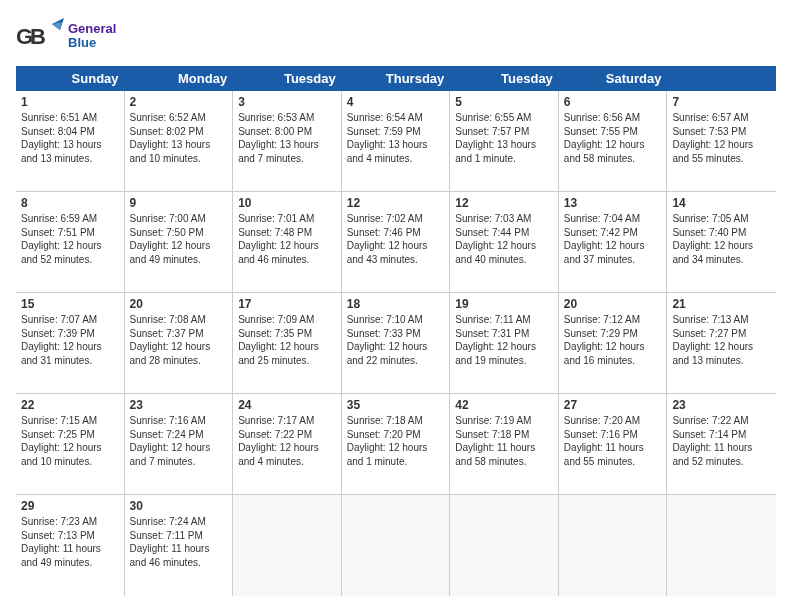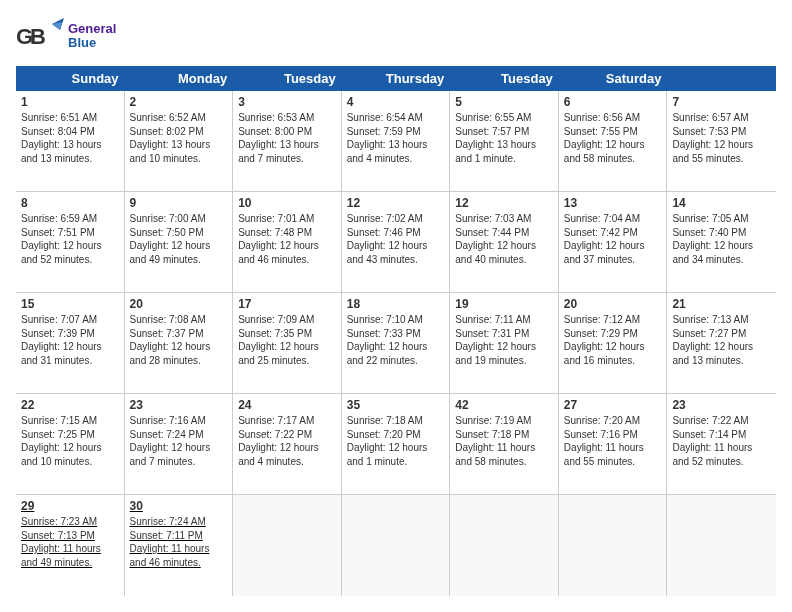--- a/index.html
+++ b/index.html
@@ -67,21 +67,20 @@
       display: grid;
       grid-template-rows: repeat(5, 1fr);
     }
     .cal-row {
       display: grid;
       grid-template-columns: repeat(7, 1fr);
       border-bottom: 1px solid #ccc;
     }
     .cal-row:last-child {
       border-bottom: none;
-      text-decoration: underline;
     }
     .cal-cell {
       border-right: 1px solid #ccc;
       padding: 4px 5px;
       vertical-align: top;
       font-size: 9.5px;
       color: #333;
       min-height: 80px;
     }
     .cal-cell:last-child {

